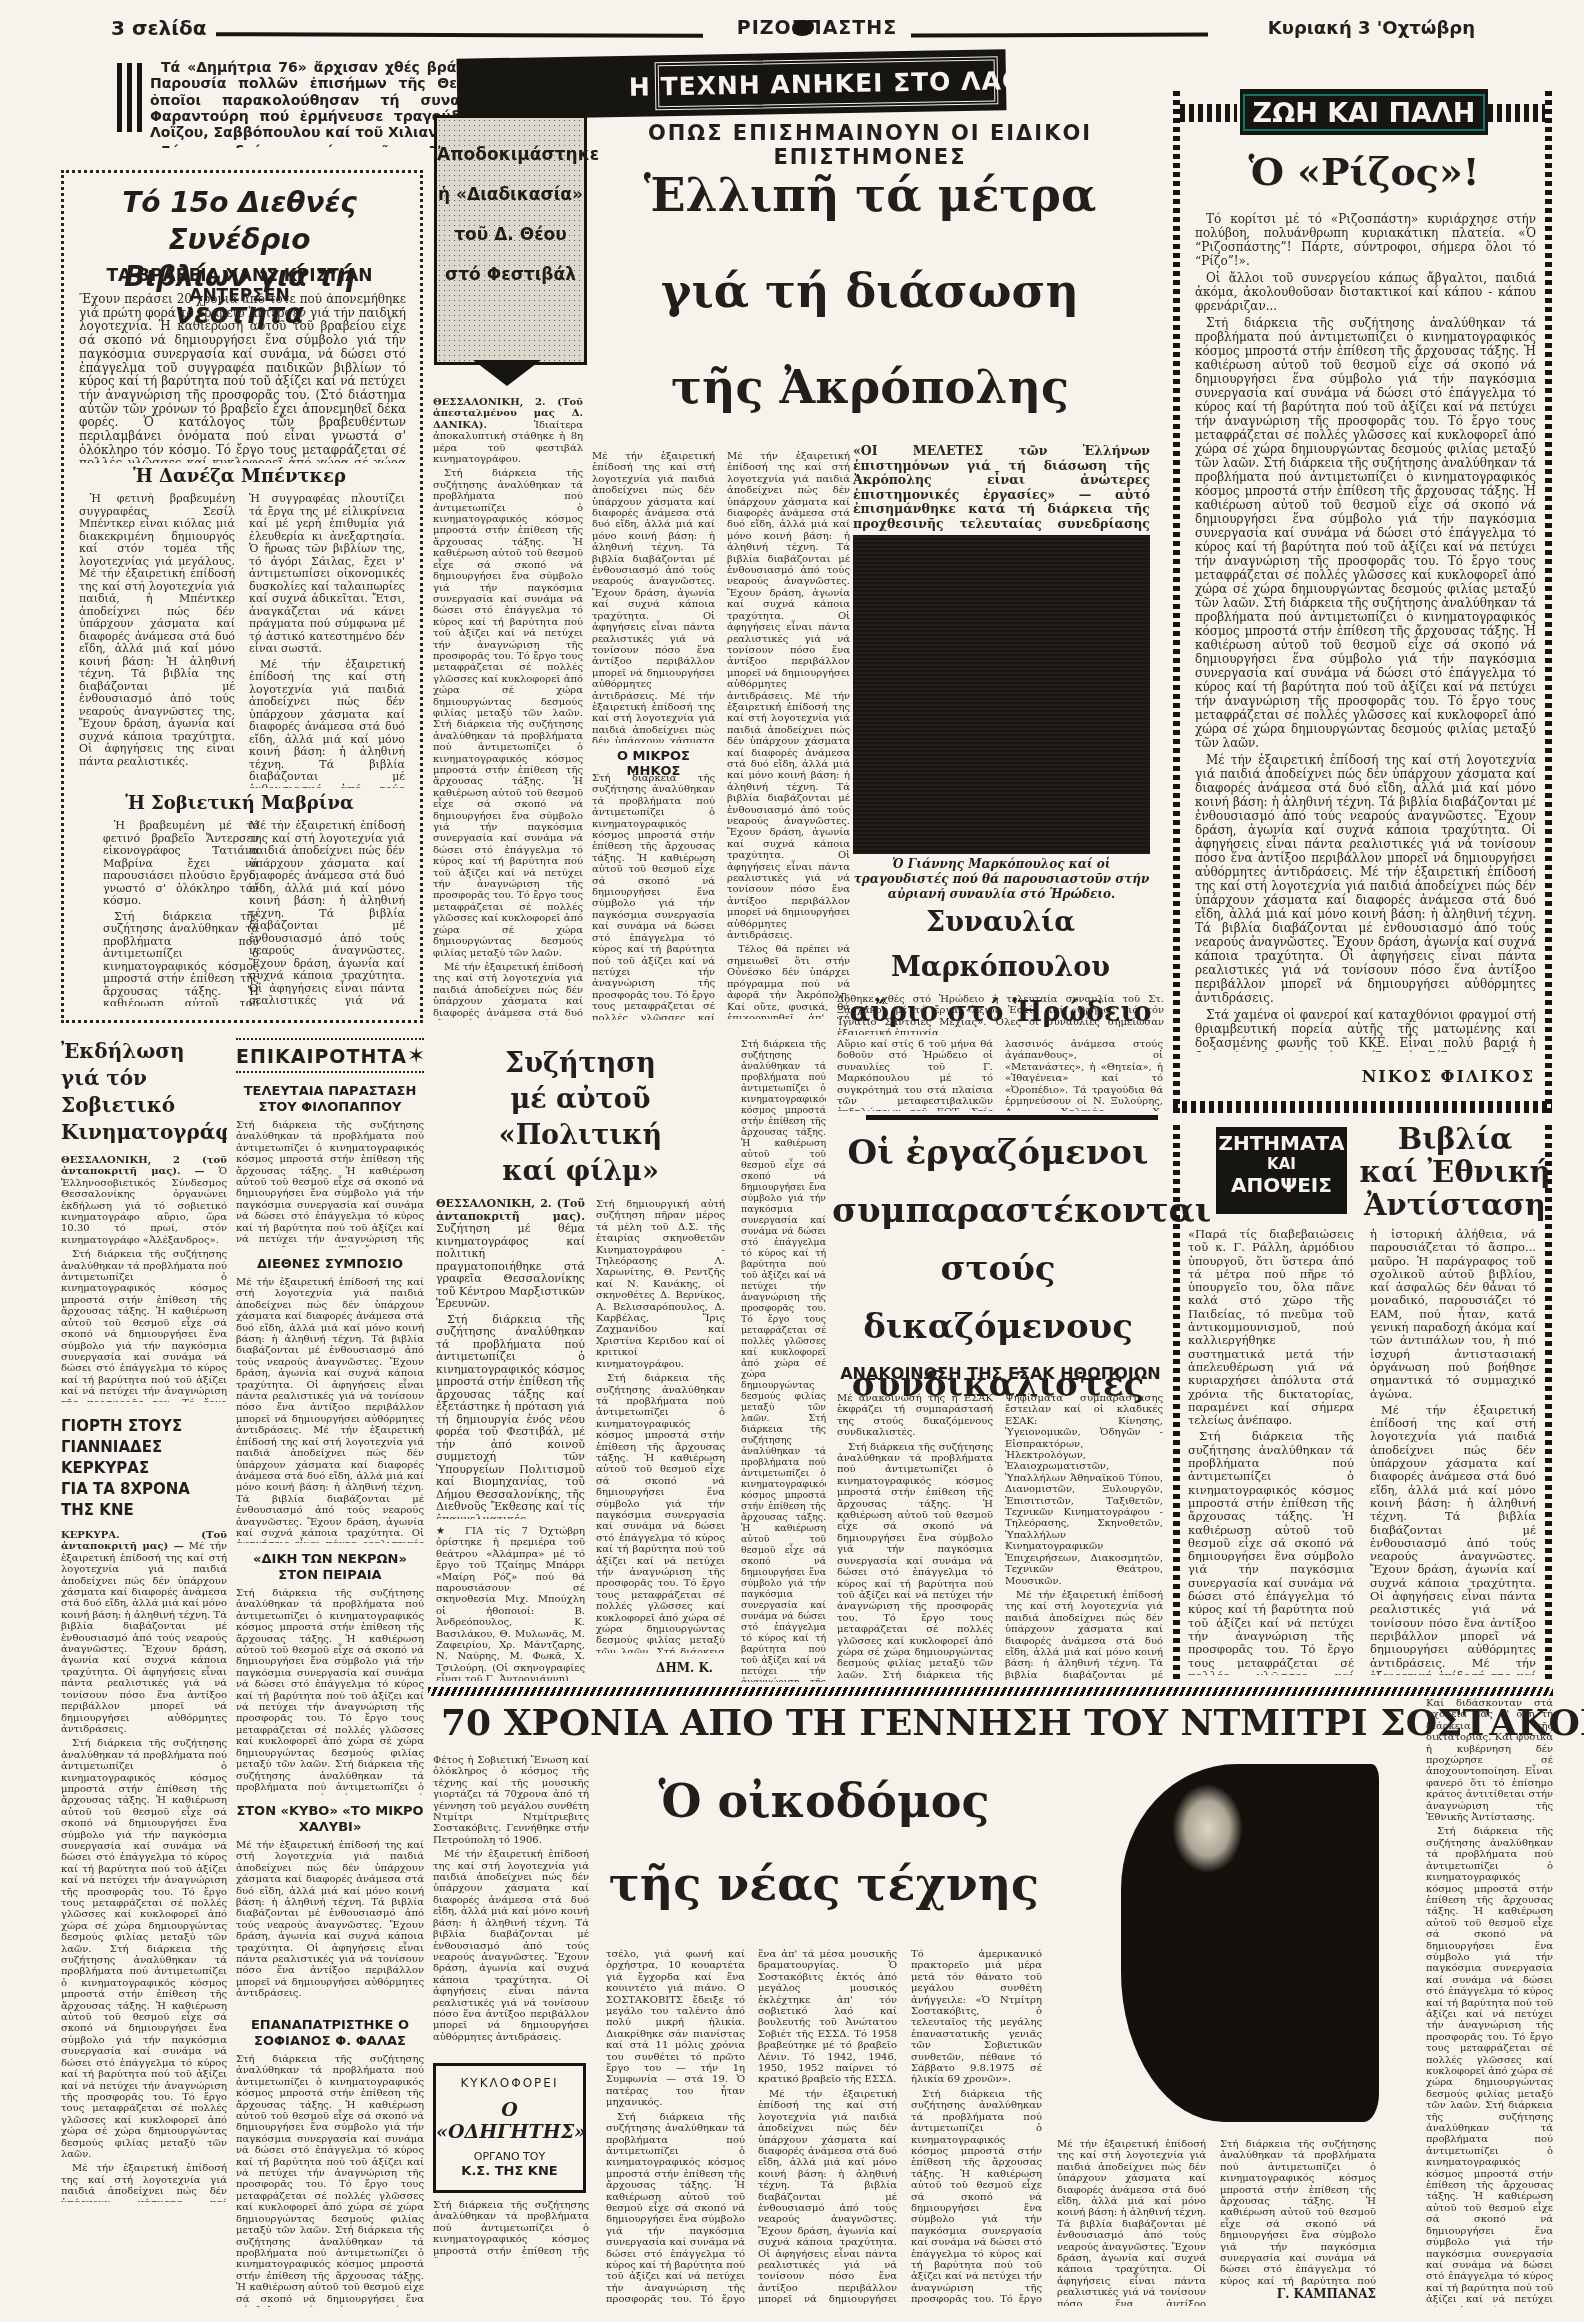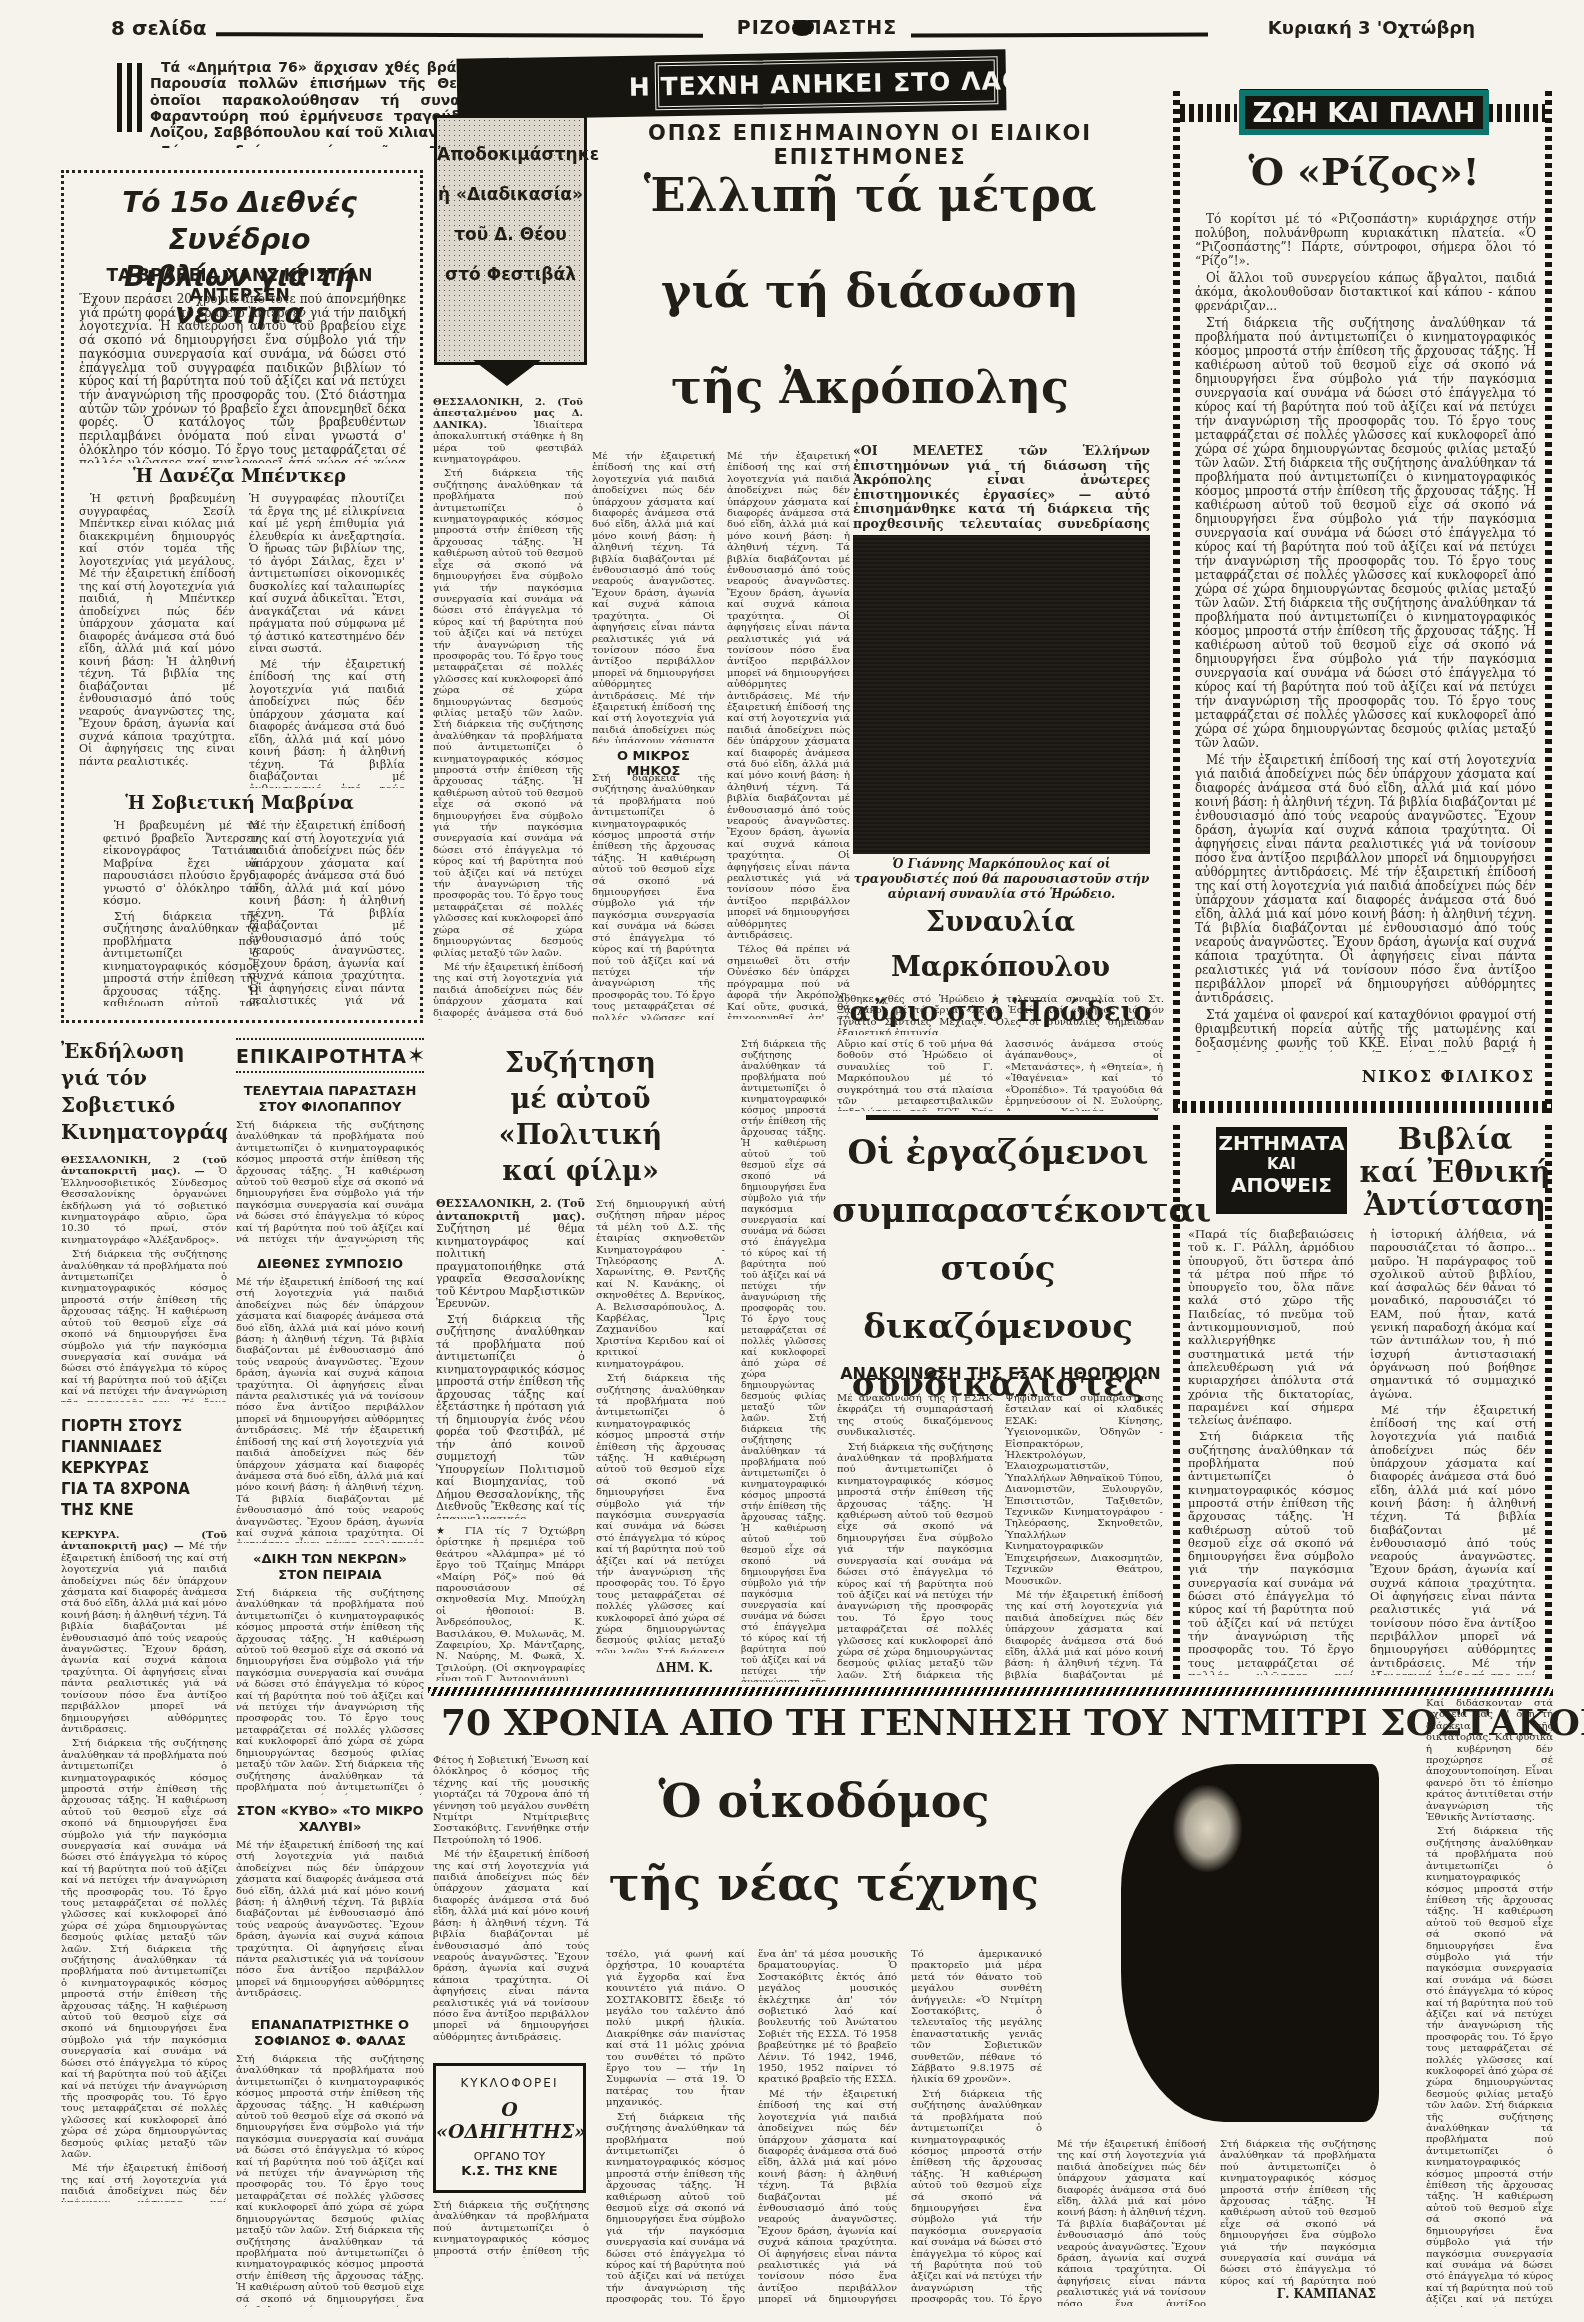--- a/index.html
+++ b/index.html
@@ -30,21 +30,21 @@
      radial-gradient(ellipse 40px 99px at 90% 55%,#d5cdb9 0%,rgba(0,0,0,0) 65%),
      linear-gradient(0deg,rgba(190,180,158,0.30) 0 14%,rgba(0,0,0,0) 22%),
      #191511;}
   .grain{background-image:repeating-linear-gradient(0deg,rgba(255,255,255,0.04) 0 2px,transparent 2px 4px);}
 </style>
 </head>
 <body>
 
 <div id="page">
 
-  <div class="abs sans bold" style="left:111px;top:16px;font-size:20px;">8 σελίδα</div>
+  <div class="abs sans bold" style="left:111px;top:16px;font-size:20px;">3 σελίδα</div>
   <div class="abs rule" style="left:216px;top:33px;width:487px;height:4px;transform:rotate(0.2deg);"></div>
   <div class="abs sans bold" style="left:728px;top:16px;width:178px;font-size:19px;letter-spacing:1px;text-align:center;">ΡΙΖΟΣΠΑΣΤΗΣ</div>
   <div class="abs" style="left:792px;top:20px;width:22px;height:16px;background:#17150f;border-radius:50% 40% 55% 45%;"></div>
   <div class="abs rule" style="left:911px;top:33px;width:297px;height:4px;transform:rotate(-0.2deg);"></div>
   <div class="abs sans bold" style="left:1267px;top:17px;width:208px;font-size:18px;text-align:right;">Κυριακή 3 'Οχτώβρη</div>
 
   <div class="abs" style="left:117px;top:63px;width:26px;height:69px;background:repeating-linear-gradient(90deg,#17150f 0 5px,transparent 5px 10px);"></div>
   <div class="abs sans col" style="left:150px;top:59px;width:432px;height:89px;font-size:14px;line-height:16.3px;font-weight:bold;color:#23211c;">
     <p>Τά «Δημήτρια 76» ἄρχισαν χθές βράδυ πανηγυρικά. Παρουσία πολλῶν ἐπισήμων τῆς Θεσσαλονίκης, οἱ ὁποῖοι παρακολούθησαν τή συναυλία τῆς Μ. Φαραντούρη πού ἑρμήνευσε τραγούδια Θεοδωράκη, Λοΐζου, Σαββόπουλου καί τοῦ Χιλιανοῦ Βίκτωρ Χάρα.</p>
     <p>Σήμερα δεύτερη μέρα τῶν «Δημητρίων» ὁ Δ. Σαββόπουλος θά δόσει συναυλία μέ δέκα του τραγούδια.</p>
@@ -54,21 +54,21 @@
     <div style="position:absolute;left:198px;top:7px;width:335px;height:40px;border:4px double #f5f3ec;display:flex;align-items:center;justify-content:center;">
       <span class="sans bold" style="color:#f5f3ec;font-size:25px;letter-spacing:1px;white-space:nowrap;">Η ΤΕΧΝΗ ΑΝΗΚΕΙ ΣΤΟ ΛΑΟ</span>
     </div>
   </div>
 
   <div class="abs hatchV" style="left:1173px;top:91px;width:7px;height:1024px;"></div>
   <div class="abs hatchV" style="left:1545px;top:91px;width:7px;height:1024px;"></div>
   <div class="abs hatchH" style="left:1180px;top:104px;width:57px;height:18px;"></div>
   <div class="abs hatchH" style="left:1488px;top:104px;width:57px;height:18px;"></div>
   <div class="abs" style="left:1240px;top:89px;width:248px;height:46px;background:#17150f;display:flex;align-items:center;justify-content:center;">
-    <span class="sans bold" style="color:#f5f3ec;font-size:27px;border:6px solid #0f766e;padding:1px 8px;white-space:nowrap;">ΖΩΗ ΚΑΙ ΠΑΛΗ</span>
+    <span class="sans bold" style="color:#f5f3ec;font-size:27px;border:2px solid #0f766e;padding:1px 8px;white-space:nowrap;">ΖΩΗ ΚΑΙ ΠΑΛΗ</span>
   </div>
   <div class="abs bold center" style="left:1193px;top:149px;width:342px;font-size:38px;">Ὁ «Ρίζος»!</div>
   <div class="abs col" style="left:1195px;top:212px;width:341px;height:840px;font-size:12px;line-height:14px;">
     <p>Τό κορίτσι μέ τό «Ριζοσπάστη» κυριάρχησε στήν πολύβοη, πολυάνθρωπη κυριακάτικη πλατεία. «Ὁ “Ριζοσπάστης”! Πάρτε, σύντροφοι, σήμερα ὅλοι τό “Ρίζο”!».</p>
     <p>Οἱ ἄλλοι τοῦ συνεργείου κάπως ἄβγαλτοι, παιδιά ἀκόμα, ἀκολουθοῦσαν διστακτικοί καί κάπου - κάπου φρενάριζαν...</p>
     <p>Στή διάρκεια τῆς συζήτησης ἀναλύθηκαν τά προβλήματα πού ἀντιμετωπίζει ὁ κινηματογραφικός κόσμος μπροστά στήν ἐπίθεση τῆς ἄρχουσας τάξης. Ἡ καθιέρωση αὐτοῦ τοῦ θεσμοῦ εἶχε σά σκοπό νά δημιουργήσει ἕνα σύμβολο γιά τήν παγκόσμια συνεργασία καί συνάμα νά δώσει στό ἐπάγγελμα τό κύρος καί τή βαρύτητα πού τοῦ ἀξίζει καί νά πετύχει τήν ἀναγνώριση τῆς προσφορᾶς του. Τό ἔργο τους μεταφράζεται σέ πολλές γλῶσσες καί κυκλοφορεῖ ἀπό χώρα σέ χώρα δημιουργώντας δεσμούς φιλίας μεταξύ τῶν λαῶν. Στή διάρκεια τῆς συζήτησης ἀναλύθηκαν τά προβλήματα πού ἀντιμετωπίζει ὁ κινηματογραφικός κόσμος μπροστά στήν ἐπίθεση τῆς ἄρχουσας τάξης. Ἡ καθιέρωση αὐτοῦ τοῦ θεσμοῦ εἶχε σά σκοπό νά δημιουργήσει ἕνα σύμβολο γιά τήν παγκόσμια συνεργασία καί συνάμα νά δώσει στό ἐπάγγελμα τό κύρος καί τή βαρύτητα πού τοῦ ἀξίζει καί νά πετύχει τήν ἀναγνώριση τῆς προσφορᾶς του. Τό ἔργο τους μεταφράζεται σέ πολλές γλῶσσες καί κυκλοφορεῖ ἀπό χώρα σέ χώρα δημιουργώντας δεσμούς φιλίας μεταξύ τῶν λαῶν. Στή διάρκεια τῆς συζήτησης ἀναλύθηκαν τά προβλήματα πού ἀντιμετωπίζει ὁ κινηματογραφικός κόσμος μπροστά στήν ἐπίθεση τῆς ἄρχουσας τάξης. Ἡ καθιέρωση αὐτοῦ τοῦ θεσμοῦ εἶχε σά σκοπό νά δημιουργήσει ἕνα σύμβολο γιά τήν παγκόσμια συνεργασία καί συνάμα νά δώσει στό ἐπάγγελμα τό κύρος καί τή βαρύτητα πού τοῦ ἀξίζει καί νά πετύχει τήν ἀναγνώριση τῆς προσφορᾶς του. Τό ἔργο τους μεταφράζεται σέ πολλές γλῶσσες καί κυκλοφορεῖ ἀπό χώρα σέ χώρα δημιουργώντας δεσμούς φιλίας μεταξύ τῶν λαῶν.</p>
     <p>Μέ τήν ἐξαιρετική ἐπίδοσή της καί στή λογοτεχνία γιά παιδιά ἀποδείχνει πώς δέν ὑπάρχουν χάσματα καί διαφορές ἀνάμεσα στά δυό εἴδη, ἀλλά μιά καί μόνο κοινή βάση: ἡ ἀληθινή τέχνη. Τά βιβλία διαβάζονται μέ ἐνθουσιασμό ἀπό τούς νεαρούς ἀναγνῶστες. Ἔχουν δράση, ἀγωνία καί συχνά κάποια τραχύτητα. Οἱ ἀφηγήσεις εἶναι πάντα ρεαλιστικές γιά νά τονίσουν πόσο ἕνα ἀντίξοο περιβάλλον μπορεῖ νά δημιουργήσει αὐθόρμητες ἀντιδράσεις. Μέ τήν ἐξαιρετική ἐπίδοσή της καί στή λογοτεχνία γιά παιδιά ἀποδείχνει πώς δέν ὑπάρχουν χάσματα καί διαφορές ἀνάμεσα στά δυό εἴδη, ἀλλά μιά καί μόνο κοινή βάση: ἡ ἀληθινή τέχνη. Τά βιβλία διαβάζονται μέ ἐνθουσιασμό ἀπό τούς νεαρούς ἀναγνῶστες. Ἔχουν δράση, ἀγωνία καί συχνά κάποια τραχύτητα. Οἱ ἀφηγήσεις εἶναι πάντα ρεαλιστικές γιά νά τονίσουν πόσο ἕνα ἀντίξοο περιβάλλον μπορεῖ νά δημιουργήσει αὐθόρμητες ἀντιδράσεις.</p>
     <p>Στά χαμένα οἱ φανεροί καί καταχθόνιοι φραγμοί στή θριαμβευτική πορεία αὐτῆς τῆς ματωμένης καί δοξασμένης φωνῆς τοῦ ΚΚΕ. Εἶναι πολύ βαριά ἡ δραχμή τοῦ λαοῦ πού στηρίζει τό «Ρίζο» μας. Εἶναι ἀκατάλυτοι οἱ δεσμοί αἵματος πού ἑνώνουν τό σφυροδρέπανό του μέ τό λαό μας. Κάθε φύλλο τοῦ «Ρίζου» καί μιά νίκη τοῦ λαοῦ, τῆς Εἰρήνης, τῆς Ζωῆς. Νά ὁ «Ριζοσπάστης»!</p>
   </div>
   <div class="abs bold right" style="left:1317px;top:1067px;width:218px;font-size:16px;letter-spacing:2px;">ΝΙΚΟΣ ΦΙΛΙΚΟΣ</div>

